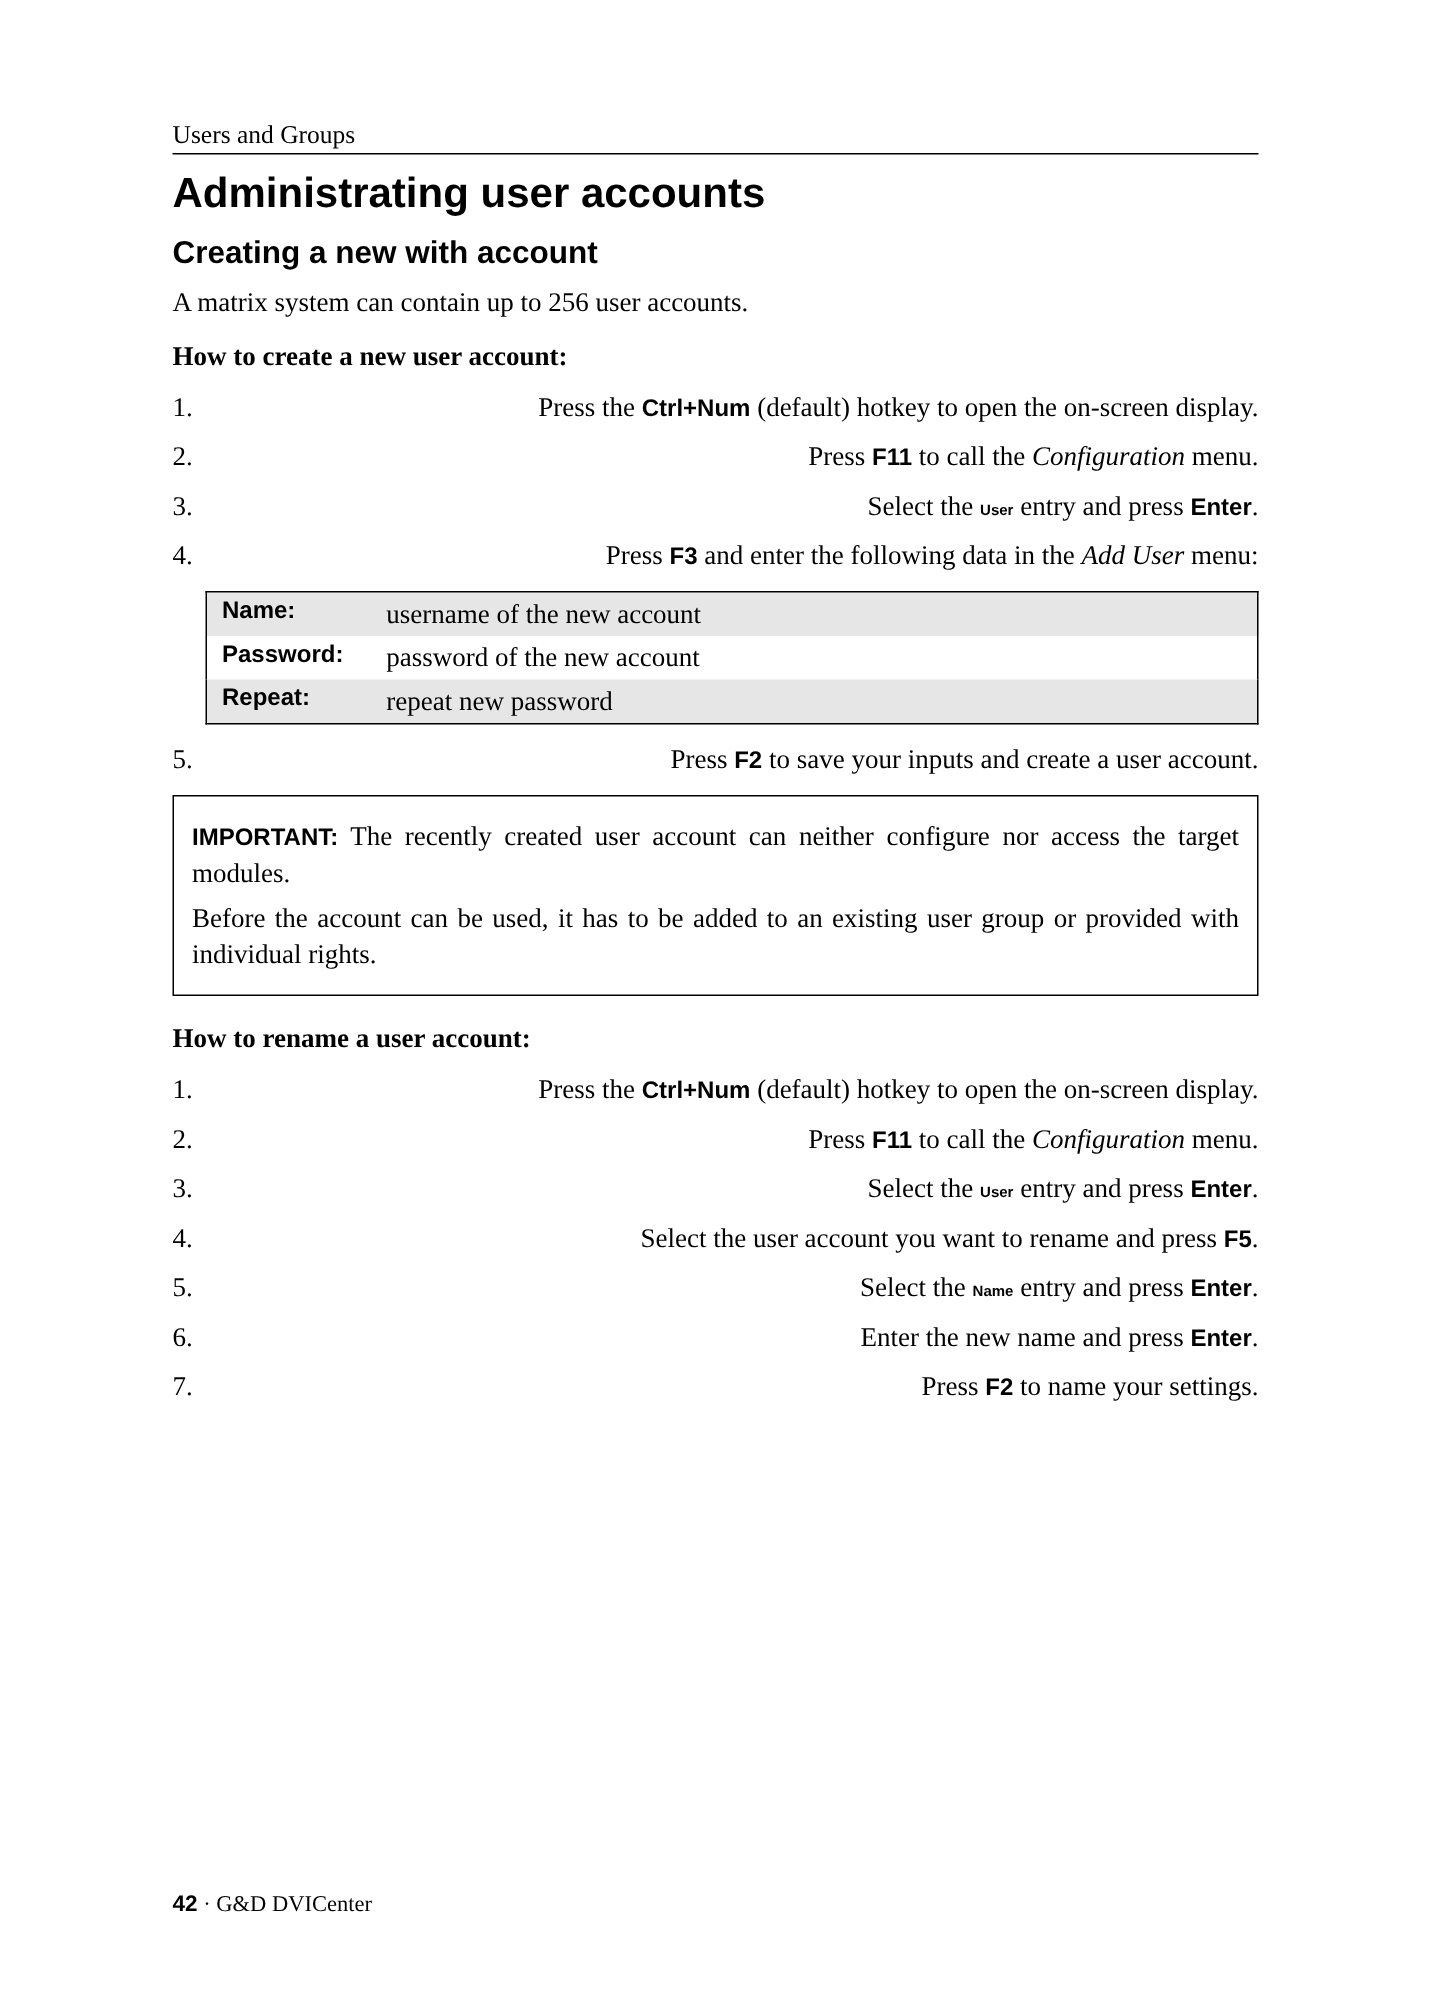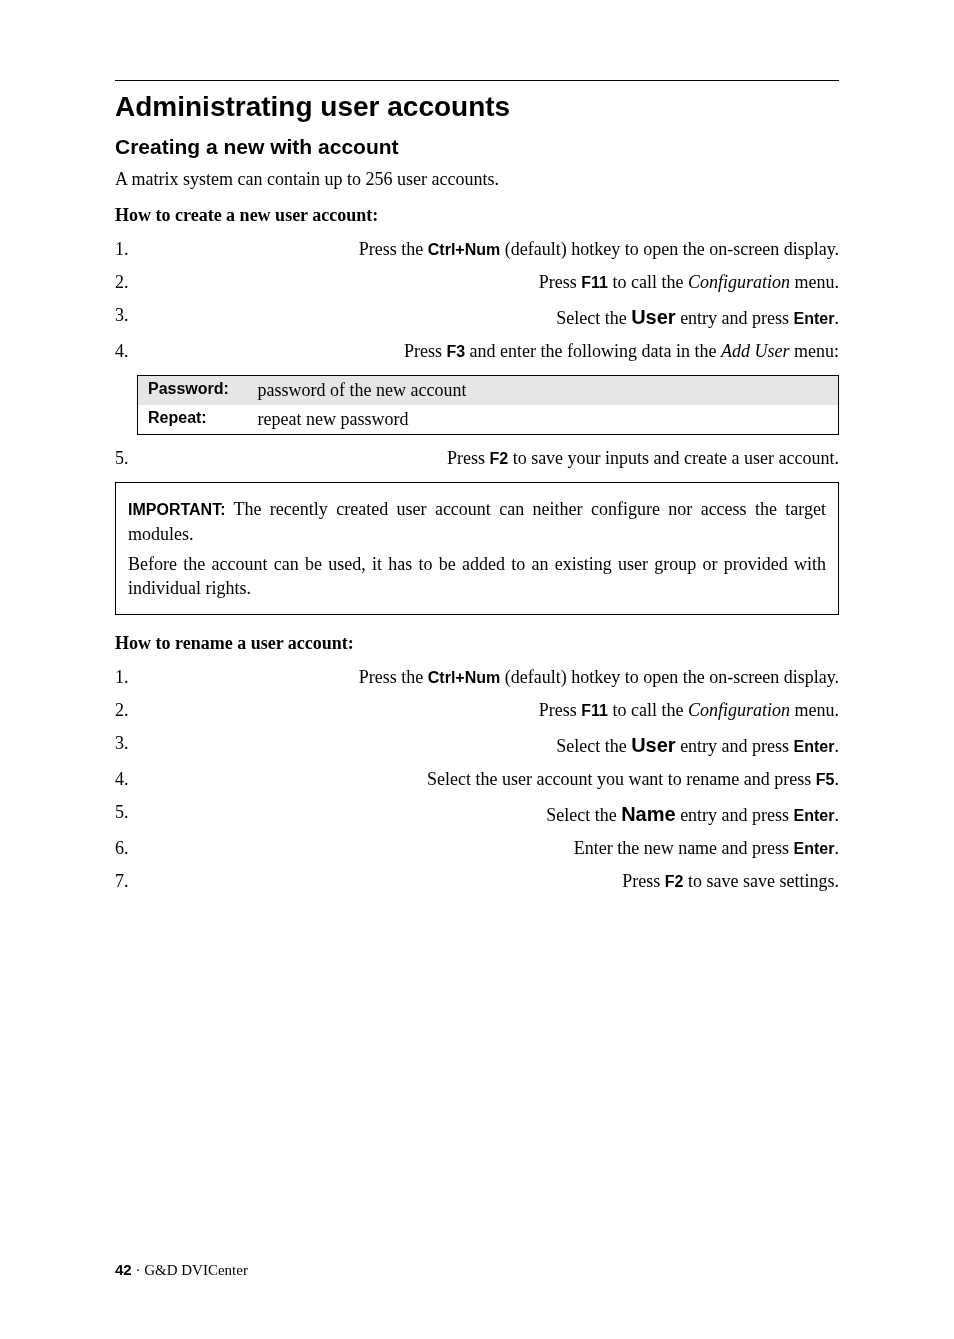--- a/index.html
+++ b/index.html
@@ -70,21 +70,21 @@
     top: 0;
   }
   .kbd {
     font-family: Arial, Helvetica, sans-serif;
     font-weight: bold;
     font-size: 16px;
   }
   .ui-bold {
     font-family: Arial, Helvetica, sans-serif;
     font-weight: 900;
-    font-size: 20px;
+    font-size: 10px;
   }
   em.menu {
     font-style: italic;
   }
   table.param-table {
     border-collapse: collapse;
     width: 97%;
     margin: 10px 0 10px 22px;
     border: 1px solid #000;
   }
@@ -132,20 +132,21 @@
   .footer .pg {
     font-family: Arial, Helvetica, sans-serif;
     font-weight: bold;
   }
 </style>
 </head>
 <body>
 
 <div class="page">
 
+  <div class="running-head">Users and Groups</div>
   <hr class="topline">
 
   <h1 class="section-title">Administrating user accounts</h1>
 
   <h2 class="sub-title">Creating a new with account</h2>
 
   <p class="body">A matrix system can contain up to 256 user accounts.</p>
 
   <p class="lead-bold">How to create a new user account:</p>
 
@@ -159,20 +160,24 @@
     <li>
       <span>Select the </span><span class="ui-bold">User</span><span> entry and press </span><span class="kbd">Enter</span><span>.</span>
     </li>
     <li>
       <span>Press </span><span class="kbd">F3</span><span> and enter the following data in the </span><em class="menu">Add User</em><span> menu:</span>
     </li>
   </ol>
 
   <table class="param-table">
     <tbody>
+        <tr>
+      <td class="label">Name:</td>
+      <td>username of the new account</td>
+    </tr>
     <tr>
       <td class="label">Password:</td>
       <td>password of the new account</td>
     </tr>
     <tr>
       <td class="label">Repeat:</td>
       <td>repeat new password</td>
     </tr>
   </tbody>
     </table>
@@ -204,21 +209,21 @@
     <li>
       <span>Select the user account you want to rename and press </span><span class="kbd">F5</span><span>.</span>
     </li>
     <li>
       <span>Select the </span><span class="ui-bold">Name</span><span> entry and press </span><span class="kbd">Enter</span><span>.</span>
     </li>
     <li>
       <span>Enter the new name and press </span><span class="kbd">Enter</span><span>.</span>
     </li>
     <li>
-      <span>Press </span><span class="kbd">F2</span><span> to save save settings.</span>
+      <span>Press </span><span class="kbd">F2</span><span> to name your settings.</span>
     </li>
   </ol>
 
   <div class="footer">
     <span class="pg">42</span><span> · </span><span>G&amp;D DVICenter</span>
   </div>
 
 </div>
 
 </body></html>

